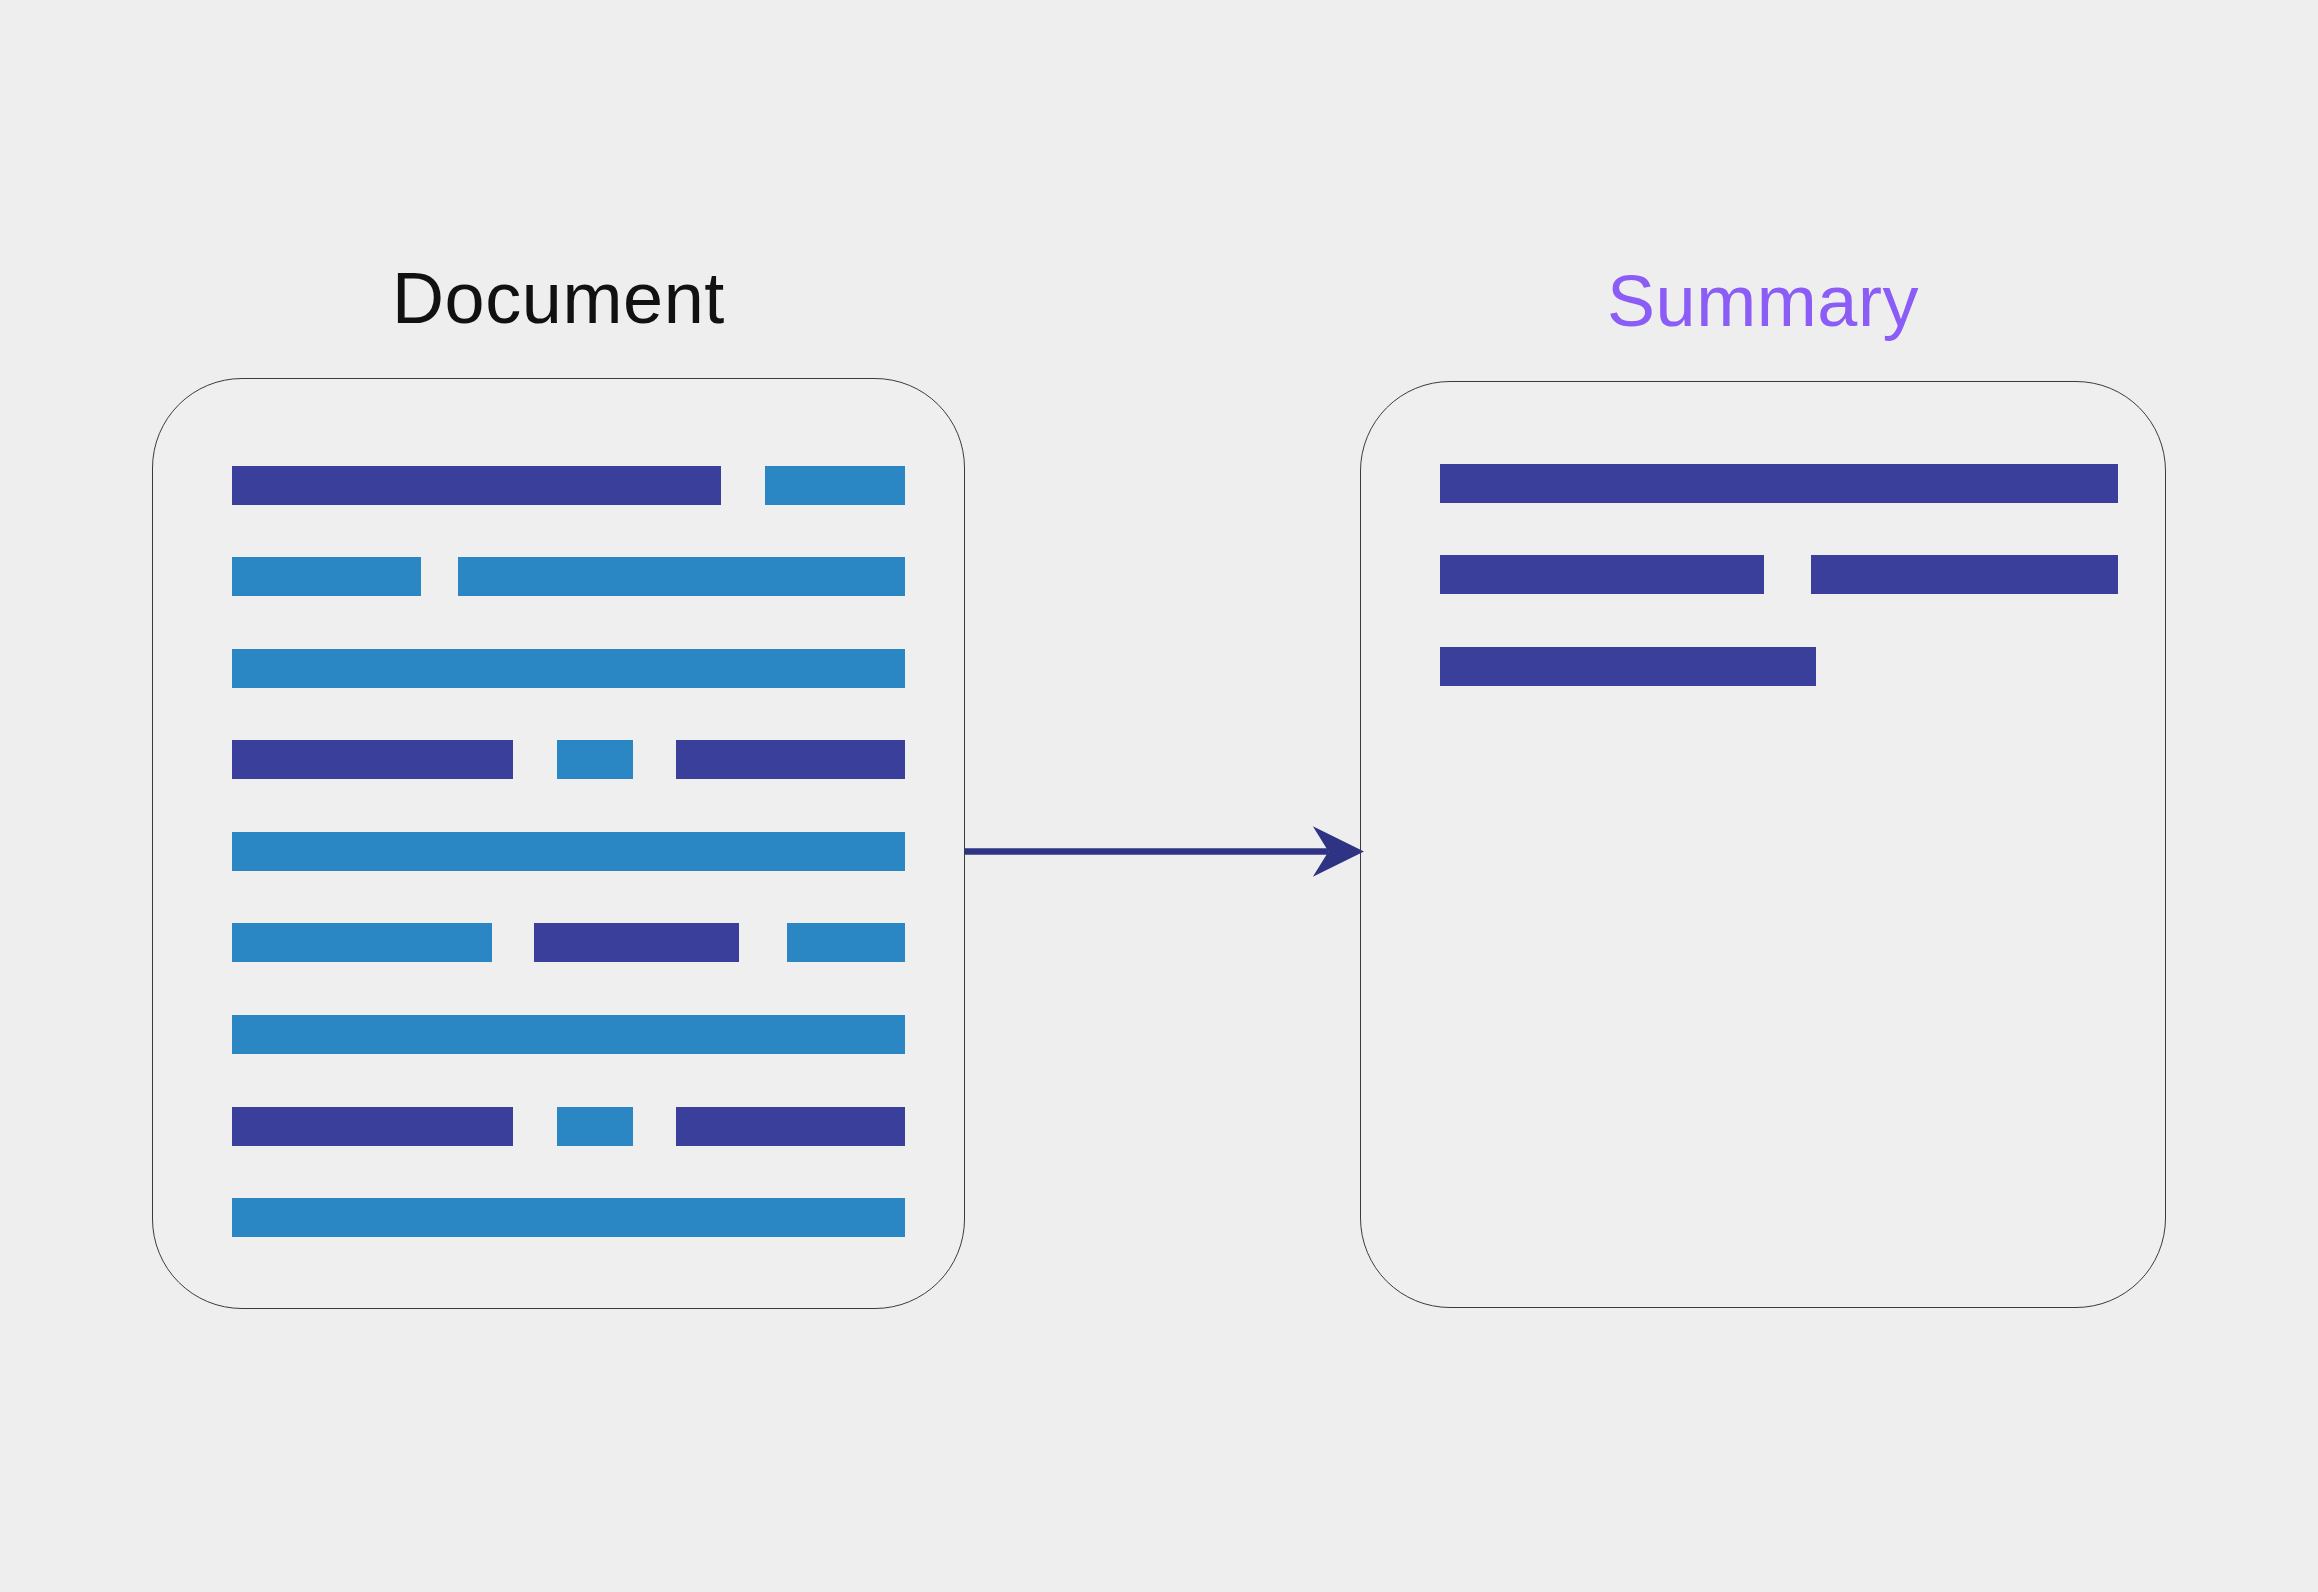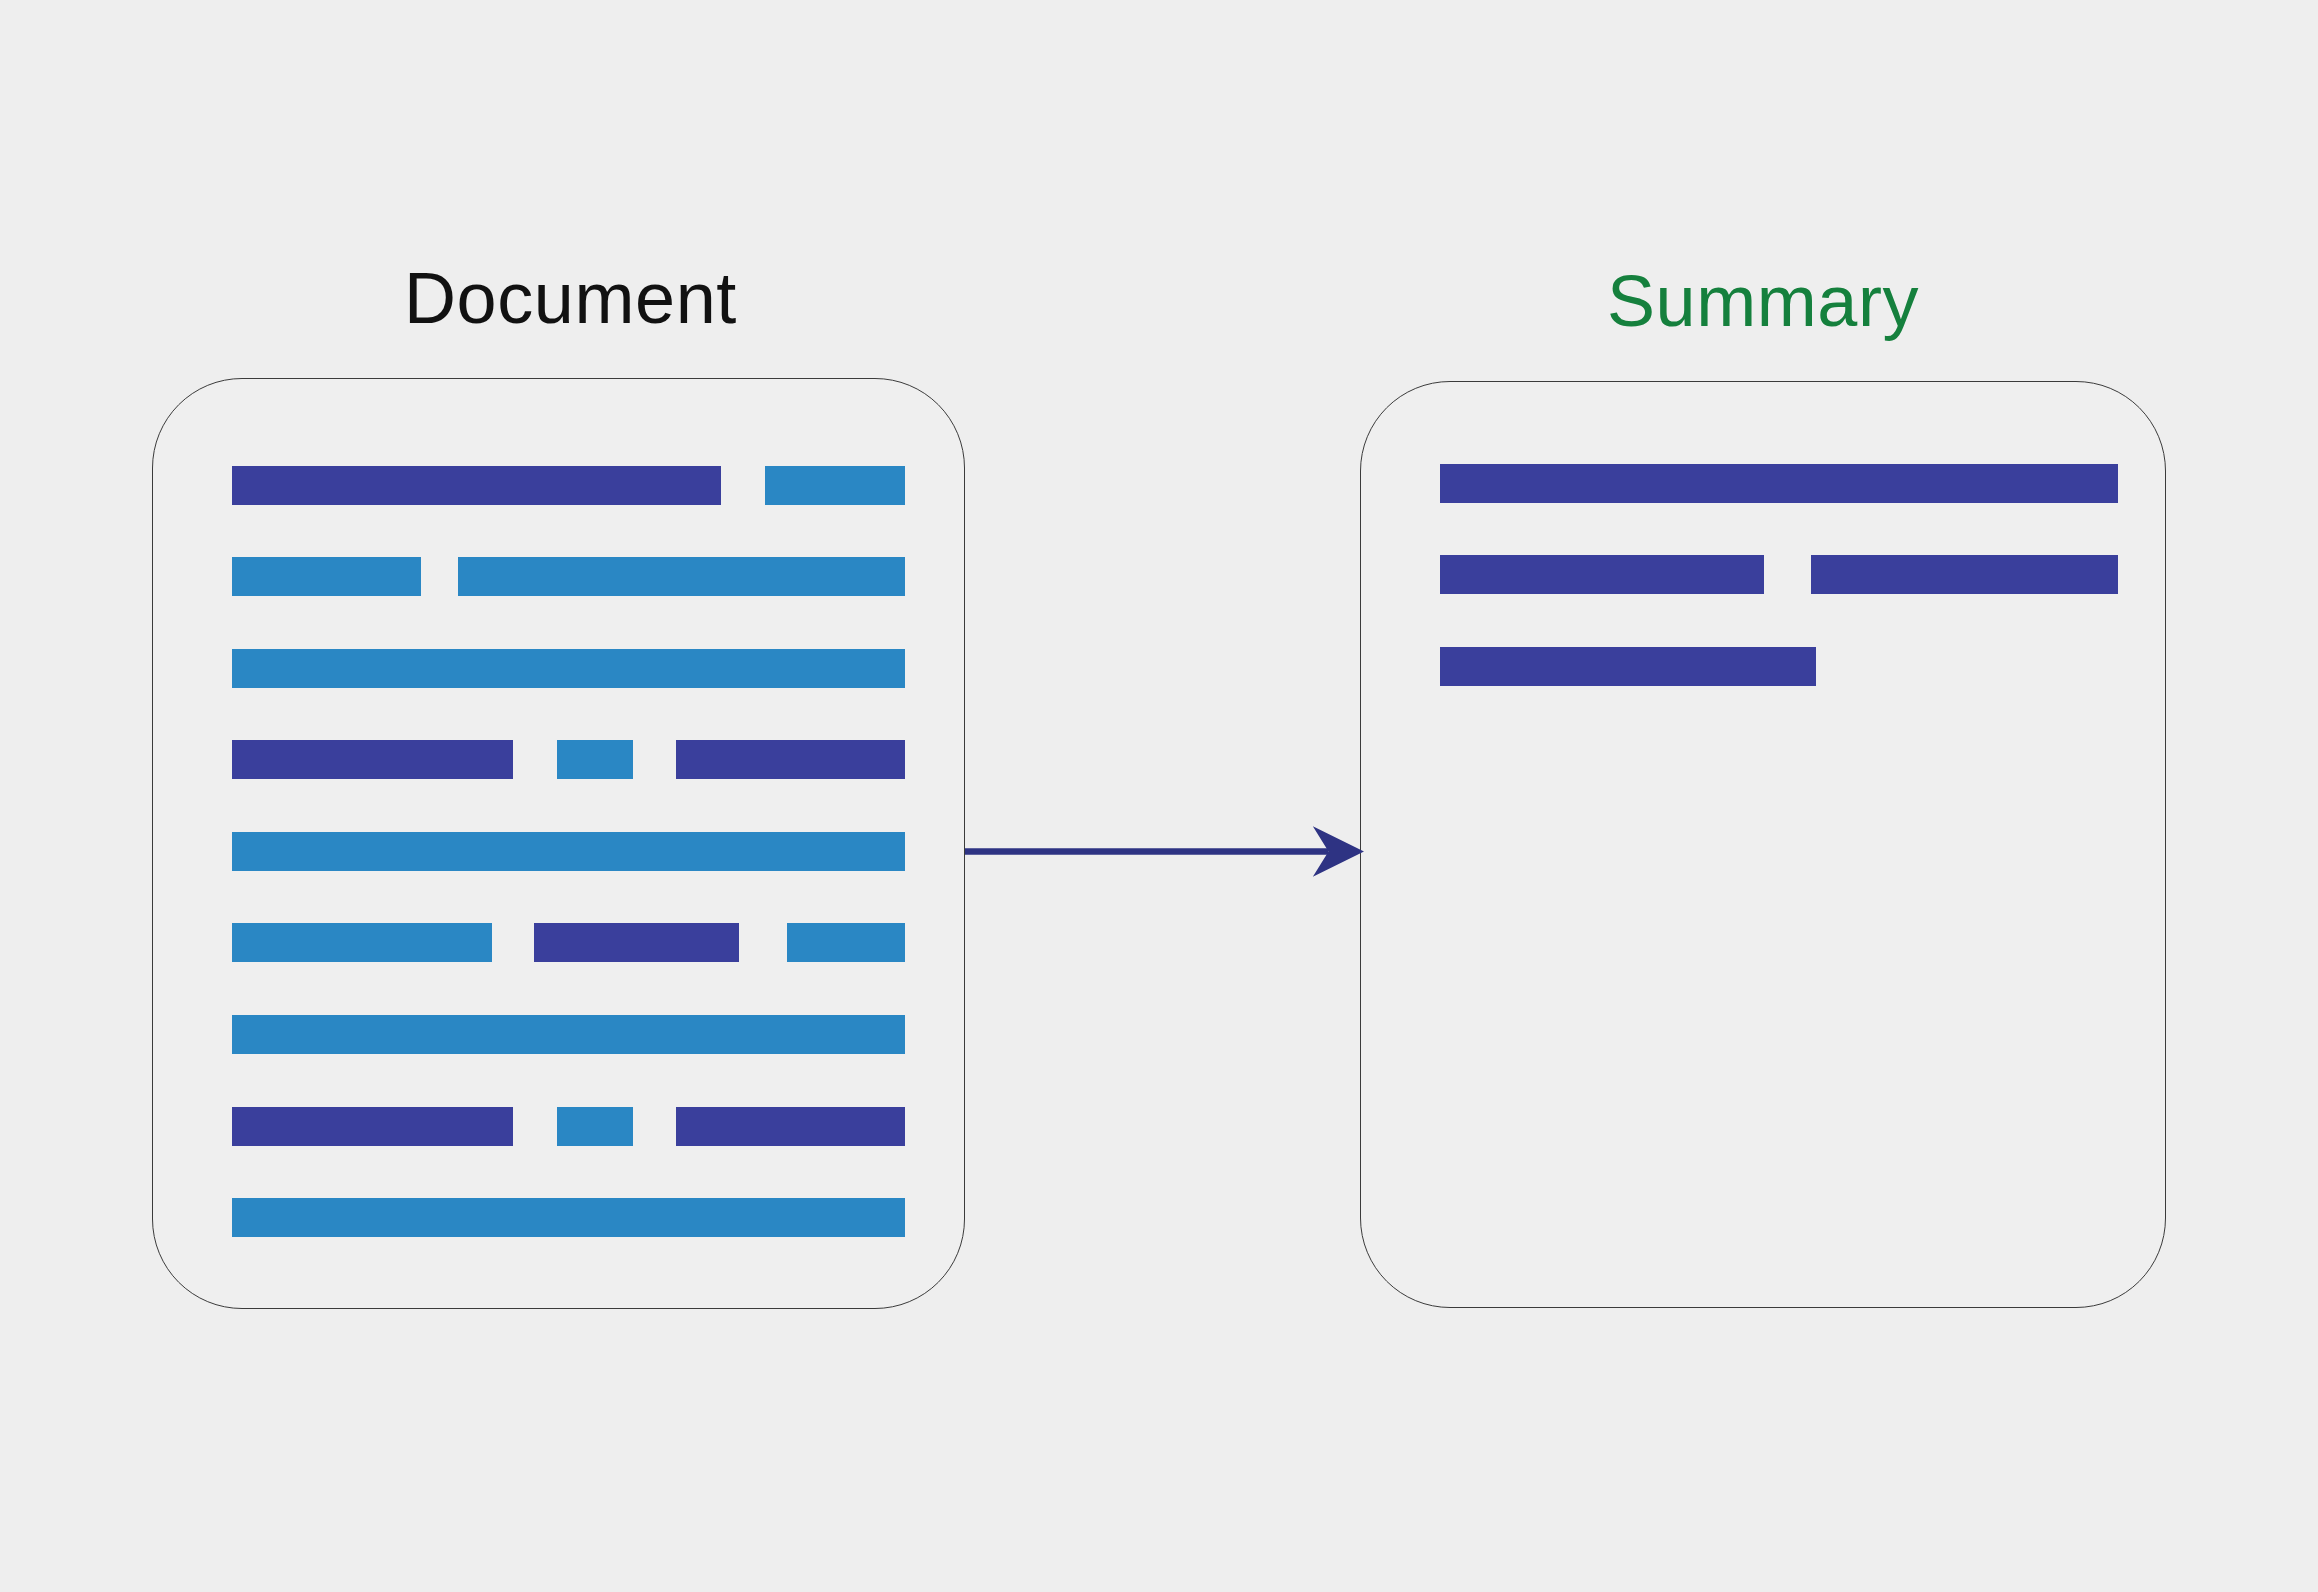--- a/index.html
+++ b/index.html
@@ -37,23 +37,23 @@
   svg.flow-arrow {
     position: absolute;
     overflow: visible;
   }
 </style>
 </head>
 <body style="background: rgb(238, 238, 238); width: 2319px; height: 1593px;">
 
 <div class="canvas">
 
-  <div class="panel-title" id="doc-title" style="left: 164px; width: 813px; top: 253px; color: rgb(17, 17, 17);">Document</div>
+  <div class="panel-title" id="doc-title" style="left: 152px; width: 813px; top: 253px; color: rgb(17, 17, 17);">Document</div>
 
-  <div class="panel-title" id="sum-title" style="left: 1360px; width: 806px; top: 256px; color: #15803d;">Summary</div>
+  <div class="panel-title" id="sum-title" style="left: 1360px; width: 806px; top: 256px; color: #8b5cf6;">Summary</div>
 
   <div class="box" id="doc-box" style="left: 152px; top: 378px; width: 813px; height: 931px; border-radius: 90px; border: 1.8px solid rgb(59, 59, 59); background: rgb(239, 239, 239);">
       <div class="bar" style="left: 79px; top: 87px; width: 489px; height: 39px; background: rgb(58, 63, 156);"></div>
       <div class="bar" style="left: 612px; top: 87px; width: 140px; height: 39px; background: rgb(42, 135, 196);"></div>
       <div class="bar" style="left: 79px; top: 178px; width: 189px; height: 39px; background: rgb(42, 135, 196);"></div>
       <div class="bar" style="left: 305px; top: 178px; width: 447px; height: 39px; background: rgb(42, 135, 196);"></div>
       <div class="bar" style="left: 79px; top: 270px; width: 673px; height: 39px; background: rgb(42, 135, 196);"></div>
       <div class="bar" style="left: 79px; top: 361px; width: 281px; height: 39px; background: rgb(58, 63, 156);"></div>
       <div class="bar" style="left: 404px; top: 361px; width: 76px; height: 39px; background: rgb(42, 135, 196);"></div>
       <div class="bar" style="left: 523px; top: 361px; width: 229px; height: 39px; background: rgb(58, 63, 156);"></div>

